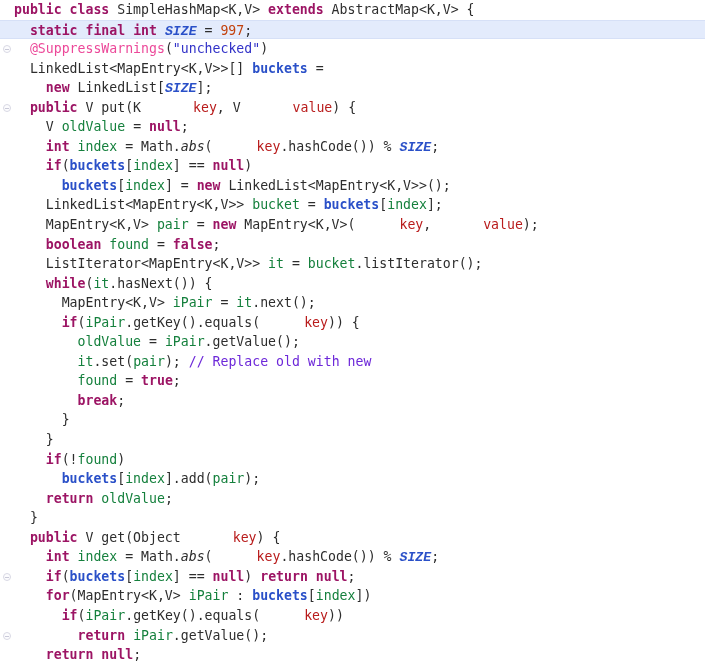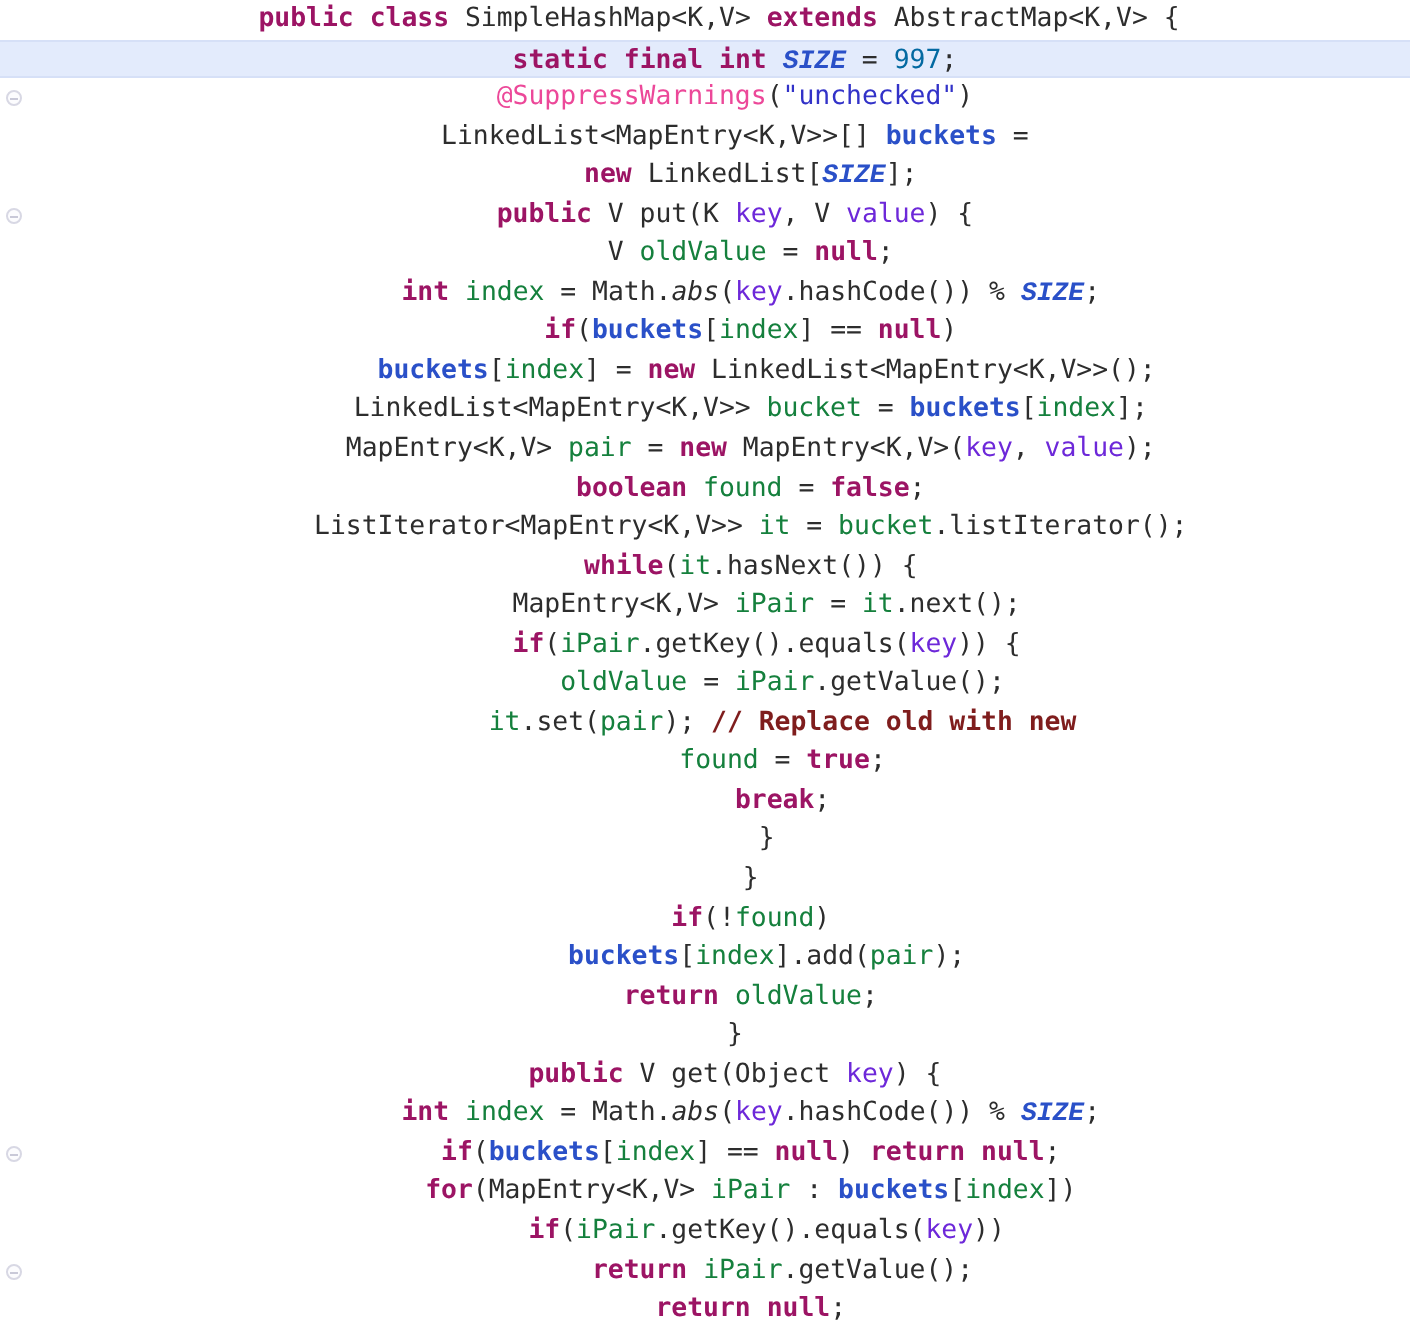--- a/index.html
+++ b/index.html
@@ -39,40 +39,39 @@
     font-size:13.2px;
     line-height:19.55px;
     white-space:pre;
   }
   .line{
     position:relative;
     height:19.55px;
     padding-left:14px;
     box-sizing:border-box;
     white-space:pre;
-    text-align:center;
   }
   .line.hl{
     background:#e3ebfc;
     border-top:1px solid #d6e0f7;
     border-bottom:1px solid #d6e0f7;
     height:19.55px;
   }
   
   .kw{color:#9c1464;font-weight:bold;}
   .pl{color:#2d2d2d;}
   .fld{color:#2a50c8;font-weight:bold;}
   .cst{color:#2a50c8;font-weight:bold;font-style:italic;font-family:Liberation Mono, monospace;}
   .sfm{color:#2d2d2d;font-style:italic;}
-  .par{color:#6d28d9;}
+  .par{color:#b91c1c;margin-left:44px;}
   .loc{color:#15803d;}
   .str{color:#3232c8;}
   .ann{color:#ec4899;}
-  .cmt{color:#7f1d1d;font-weight:bold;}
-  .num{color:#0369a1;}
+  .cmt{color:#6d28d9;}
+  .num{color:#c2410c;}
 </style>
 </head>
 <body>
 
 <div id="editor">
   <div class="gutter" id="gutter">
       <div class="fold-marker" style="top: 45.1px;"></div>
       <div class="fold-marker" style="top: 103.75px;"></div>
       <div class="fold-marker" style="top: 572.95px;"></div>
       <div class="fold-marker" style="top: 631.6px;"></div>

